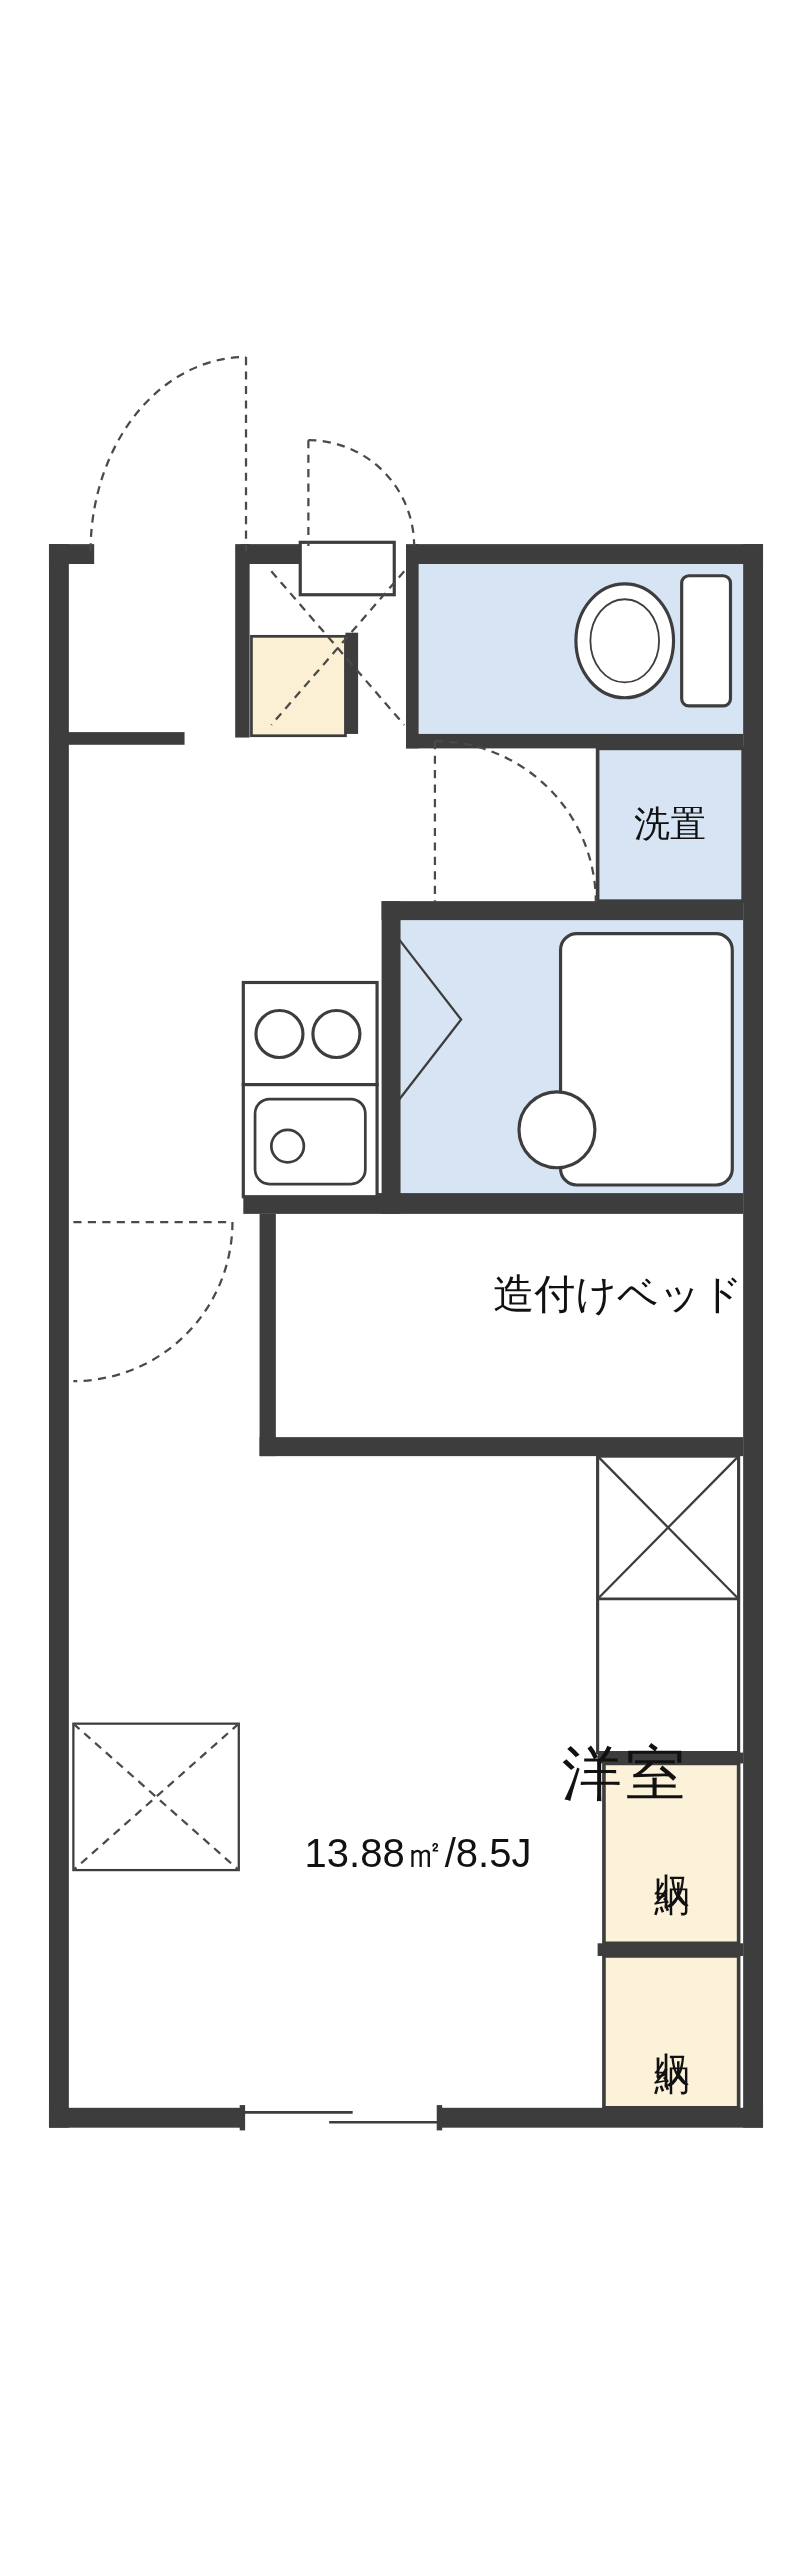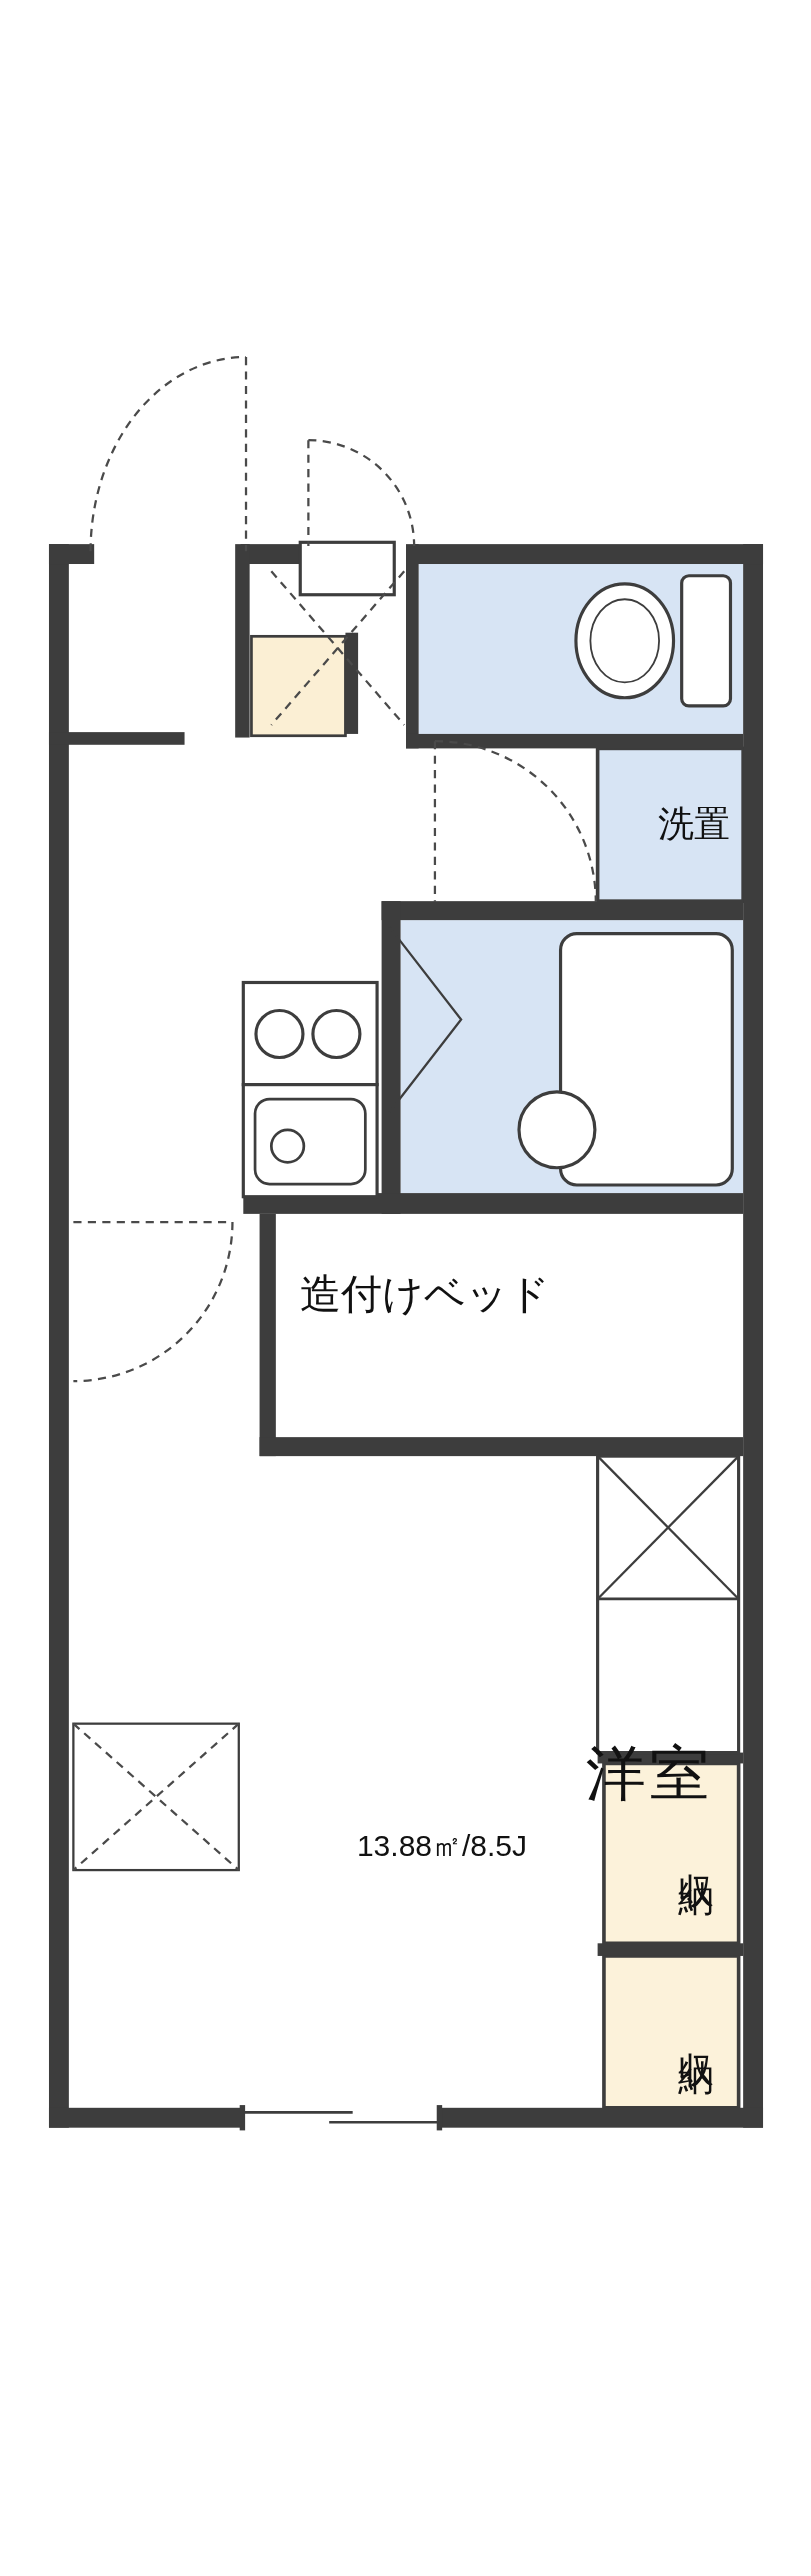--- a/index.html
+++ b/index.html
@@ -13,25 +13,25 @@
 
   .wall{fill:var(--wall);stroke:none;}
   .wet{fill:var(--wet-area);stroke:none;}
   .wetbox{fill:var(--wet-area);stroke:var(--line);stroke-width:4;}
   .cream{fill:var(--genkan-floor);stroke:var(--line);stroke-width:3;}
   .storagebox{fill:var(--storage-fill);stroke:var(--line);stroke-width:4;}
   .fix{fill:#ffffff;stroke:var(--line);stroke-width:3.5;}
   .ln{stroke:var(--line);fill:none;}
   .dash{stroke:var(--dashed);fill:none;stroke-width:2.5;stroke-dasharray:9 7;}
 
-  .label{position:absolute;color:var(--text);padding-left:24px;}
+  .label{position:absolute;color:var(--text);}
   #washer-label{left:597px;top:748px;width:146px;height:153px;display:flex;align-items:center;justify-content:center;font-size:36px;}
-  #bed-label{left:276px;top:1265px;width:467px;text-align:left;font-size:41px;line-height:1.42;}
+  #bed-label{left:276px;top:1265px;width:467px;text-align:right;font-size:41px;line-height:1.42;}
   #room-title{left:147px;top:1734px;width:542px;text-align:right;font-size:60px;font-weight:500;letter-spacing:3.6px;}
-  #room-size{left:147px;top:1826px;width:542px;text-align:center;font-size:30px;}
+  #room-size{left:147px;top:1826px;width:542px;text-align:center;font-size:40px;}
   .storage-label{display:flex;align-items:center;justify-content:center;writing-mode:vertical-rl;text-orientation:upright;font-size:36px;letter-spacing:9px;}
   #storage-upper-label{left:604px;top:1763px;width:135px;height:180px;}
   #storage-lower-label{left:604px;top:1956px;width:135px;height:152px;}
 </style>
 </head>
 <body>
 
 <div id="stage">
 
   <svg id="plan-svg" width="812" height="2576" viewBox="0 0 898 2850">

